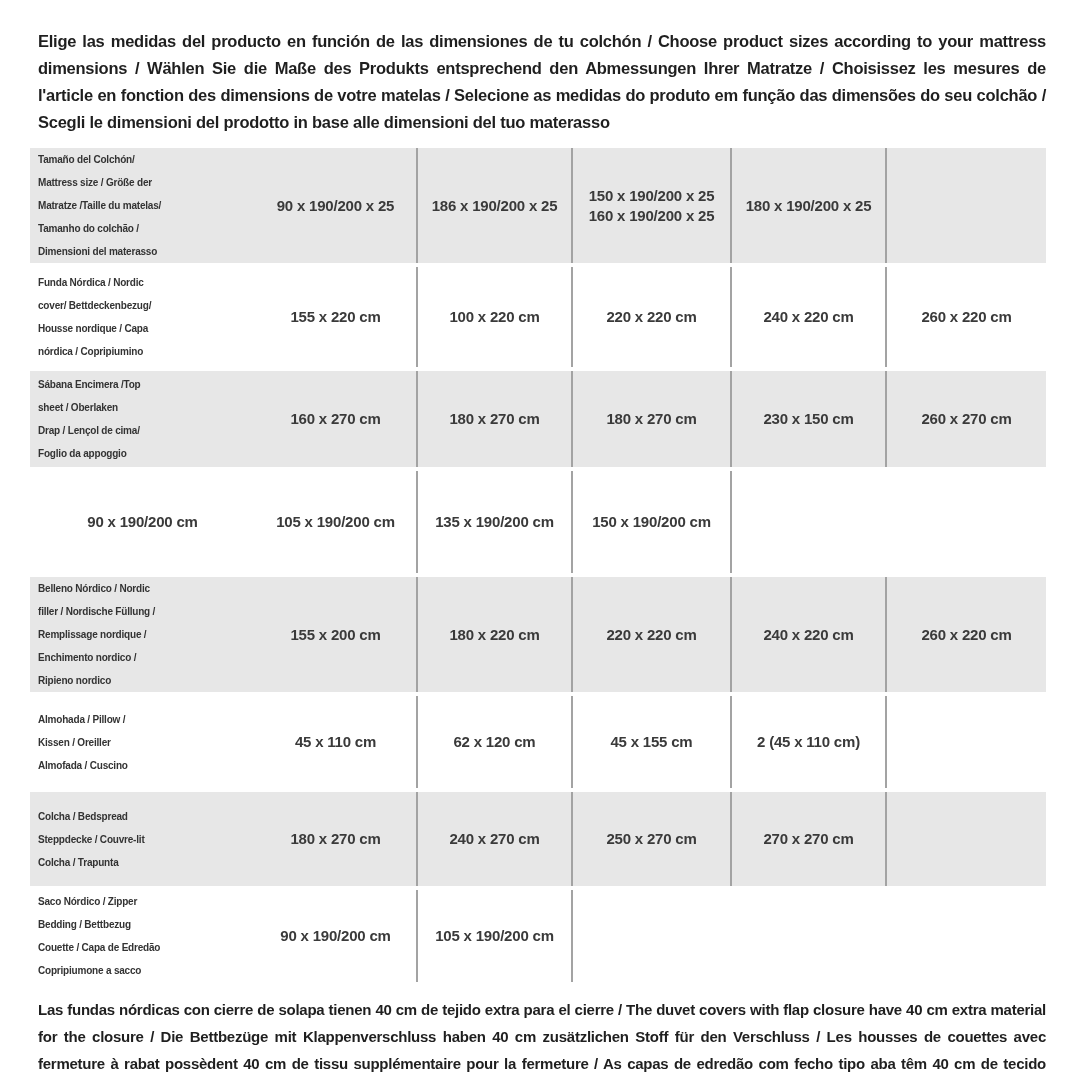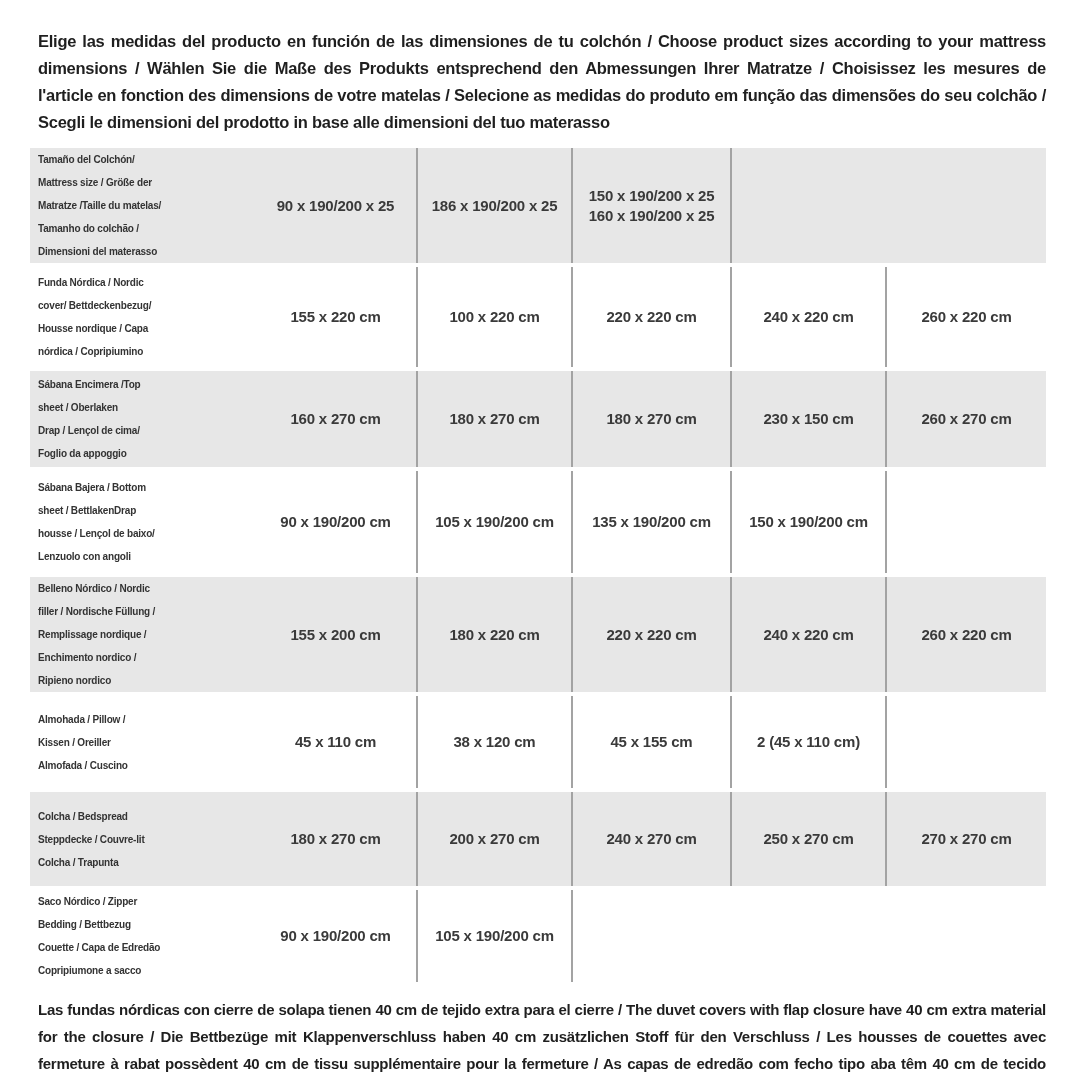--- a/index.html
+++ b/index.html
@@ -74,20 +74,21 @@
     <div class="row gray" style="min-height:108px">
       <div class="cell label">Tamaño del Colchón/
 Mattress size / Größe der
 Matratze /Taille du matelas/
 Tamanho do colchão /
 Dimensioni del materasso</div>
       <div class="cell val">90 x 190/200 x 25</div>
       <div class="cell val">186 x 190/200 x 25</div>
       <div class="cell val">150 x 190/200 x 25
 160 x 190/200 x 25</div>
+      <div class="cell val">180 x 190/200 x 25</div>
     </div>
 
     <div class="row" style="min-height:100px">
       <div class="cell label">Funda Nórdica /  Nordic
 cover/ Bettdeckenbezug/
 Housse nordique  / Capa
 nórdica / Copripiumino</div>
       <div class="cell val">155 x 220 cm</div>
       <div class="cell val">100 x 220 cm</div>
       <div class="cell val">220 x 220 cm</div>
@@ -101,24 +102,20 @@
 Drap / Lençol de cima/
 Foglio da appoggio</div>
       <div class="cell val">160 x 270 cm</div>
       <div class="cell val">180 x 270 cm</div>
       <div class="cell val">180 x 270 cm</div>
       <div class="cell val">230 x 150 cm</div>
       <div class="cell val">260 x 270 cm</div>
     </div>
 
     <div class="row" style="min-height:102px">
-      <div class="cell label">Sábana Bajera / Bottom
-sheet / BettlakenDrap
-housse / Lençol de baixo/
-Lenzuolo con angoli</div>
       <div class="cell val">90 x 190/200 cm</div>
       <div class="cell val">105 x 190/200 cm</div>
       <div class="cell val">135 x 190/200 cm</div>
       <div class="cell val">150 x 190/200 cm</div>
     </div>
 
     <div class="row gray" style="min-height:106px">
       <div class="cell label">Belleno Nórdico / Nordic
 filler / Nordische Füllung /
 Remplissage nordique /
@@ -129,31 +126,30 @@
       <div class="cell val">220 x 220 cm</div>
       <div class="cell val">240 x 220 cm</div>
       <div class="cell val">260 x 220 cm</div>
     </div>
 
     <div class="row" style="min-height:92px">
       <div class="cell label">Almohada  / Pillow /
 Kissen / Oreiller
 Almofada / Cuscino</div>
       <div class="cell val">45 x 110 cm</div>
-      <div class="cell val">38 x 120 cm</div>
+      <div class="cell val">62 x 120 cm</div>
       <div class="cell val">45 x 155 cm</div>
       <div class="cell val">2 (45 x 110 cm)</div>
     </div>
 
     <div class="row gray" style="min-height:94px">
       <div class="cell label">Colcha / Bedspread
 Steppdecke / Couvre-lit
 Colcha / Trapunta</div>
       <div class="cell val">180 x 270 cm</div>
-      <div class="cell val">200 x 270 cm</div>
       <div class="cell val">240 x 270 cm</div>
       <div class="cell val">250 x 270 cm</div>
       <div class="cell val">270 x 270 cm</div>
     </div>
 
     <div class="row tail-off" style="min-height:88px">
       <div class="cell label">Saco Nórdico / Zipper
 Bedding / Bettbezug
 Couette  / Capa de Edredão
 Copripiumone a sacco</div>

